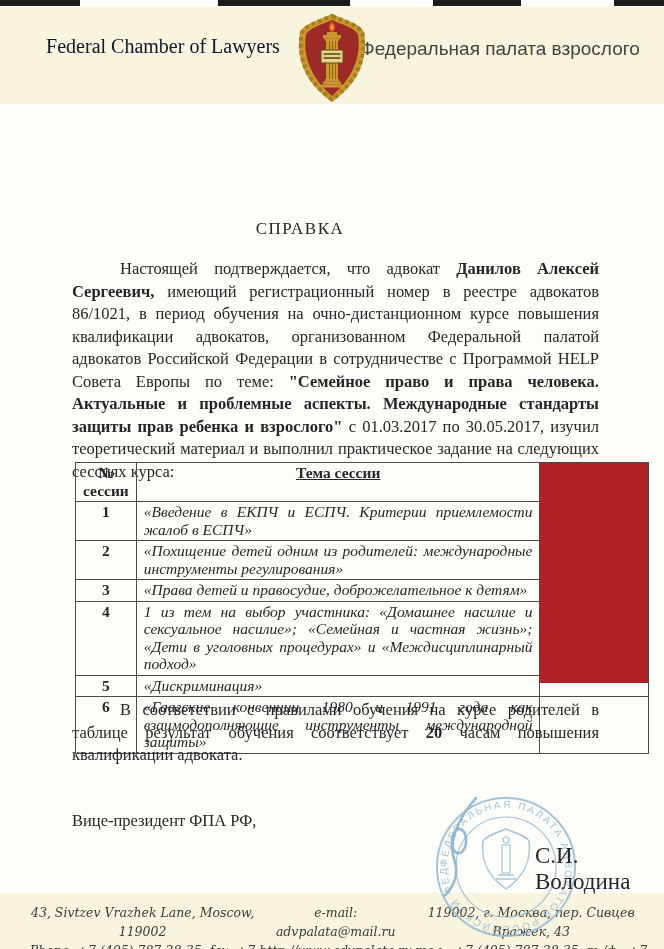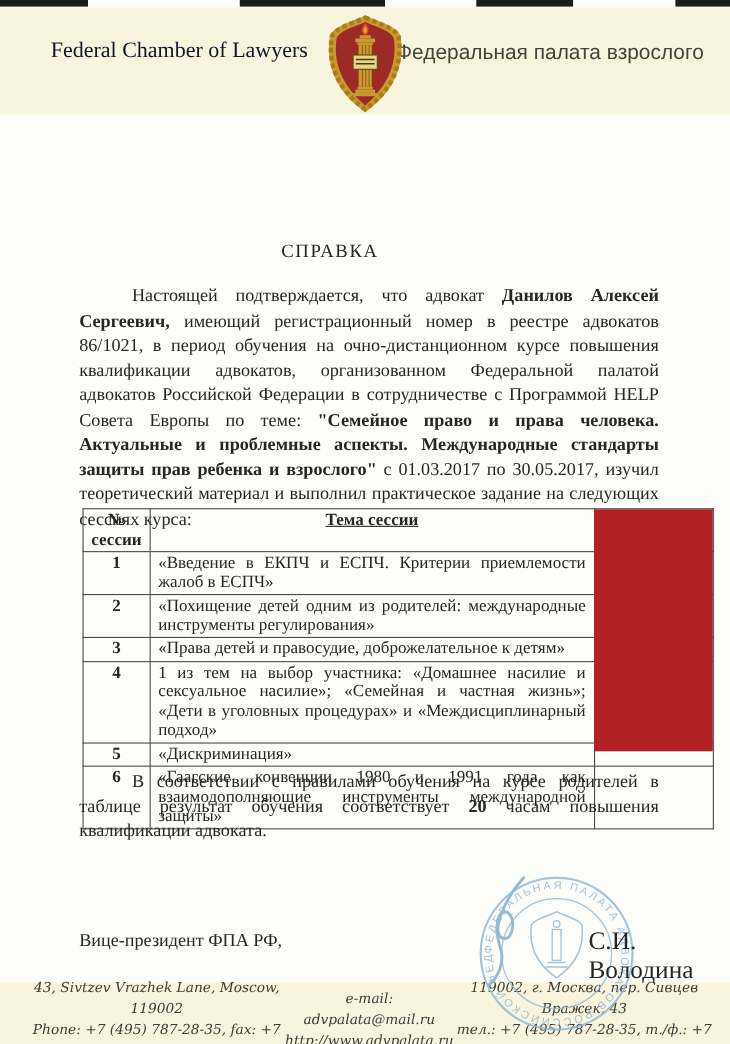--- a/index.html
+++ b/index.html
@@ -62,42 +62,42 @@
     width: 574px; border-collapse: collapse;
     font-size: 15.5px; line-height: 17.5px;
   }
   table.sessions td, table.sessions th {
     border: 1px solid var(--border-ink);
     padding: 1px 7px 2px 7px; vertical-align: top;
   }
   th.col-num, td.cell-num { width: 60px; text-align: center; font-weight: bold; padding-left: 2px; padding-right: 2px; }
   th.col-topic { width: 405px; text-align: center; font-weight: bold; vertical-align: middle; text-decoration: underline; }
   th.col-hidden, td.cell-hidden { width: 109px; }
-  td.cell-topic { text-align: justify; }
+  td.cell-topic { text-align: justify; font-style: italic; }
   th .hline { display: block; }
   .redaction {
     position: absolute; left: 465px; top: 1px; width: 108px; height: 220px;
     background: var(--redaction);
   }
 
   .sig-title {
     position: absolute; left: 72px; top: 810px;
-    font-size: 16.5px; line-height: 22.5px; margin-top: 34px;
+    font-size: 16.5px; line-height: 22.5px;
   }
   .sig-name {
     position: absolute; left: 535px; top: 843px;
     font-size: 23px; z-index: 3;
   }
   .signature-svg { position: absolute; left: 436px; top: 792px; z-index: 2; }
   .stamp-svg { position: absolute; left: 432px; top: 793px; z-index: 2; opacity: 0.85; }
 
   .footer-band {
     position: absolute; left: 0; top: 893px; width: 664px; height: 56px;
     background: var(--header-band);
-    display: flex; justify-content: space-between; align-items: center;
+    display: flex; justify-content: space-between; align-items: flex-start;
     padding: 10px 14px 0 26px; z-index: 1;
   }
   .footer-col {
     font-family: "DejaVu Serif", serif; font-style: italic;
     font-size: 12.5px; line-height: 19px; color: #3c3c38; text-align: center;
   }
 </style>
 </head>
 <body>
 

